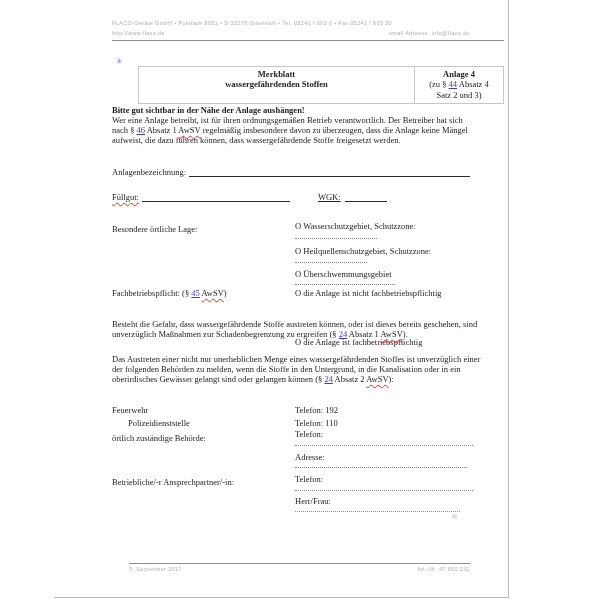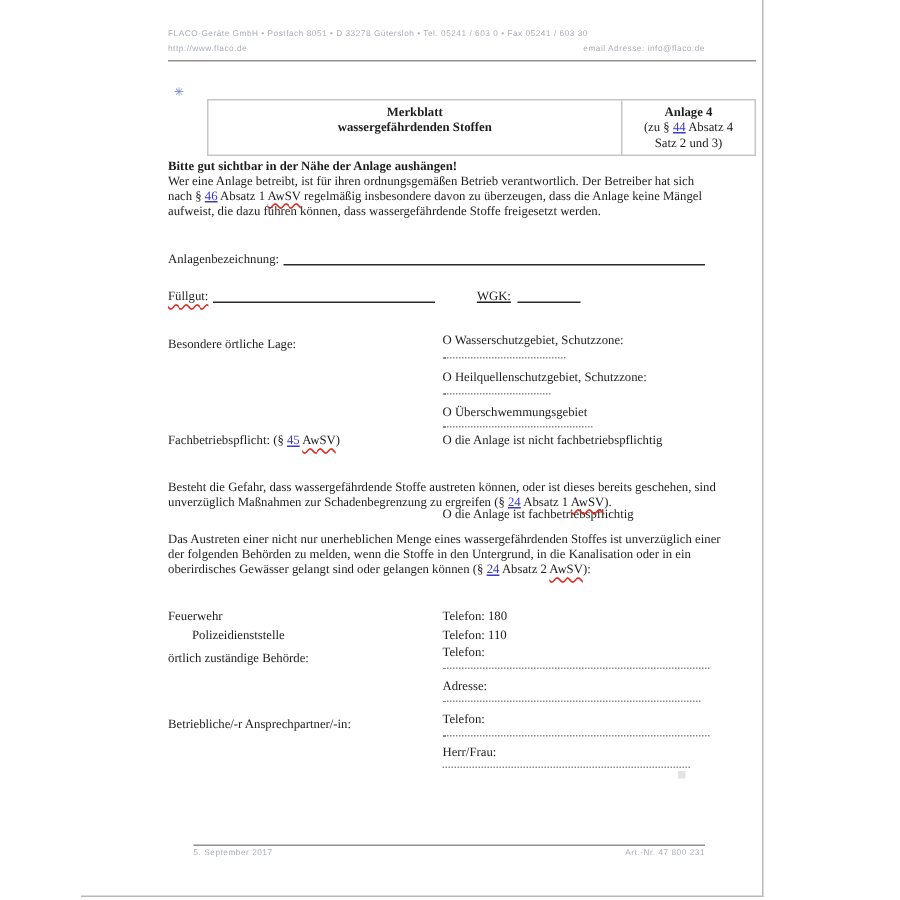--- a/index.html
+++ b/index.html
@@ -86,21 +86,21 @@
   <div class="abs body-text" style="left:112px; top:288px;"><span>Fachbetriebspflicht: (§ </span><span class="link">45</span><span> </span><span class="sp">AwSV</span><span>)</span></div>
 
   <div class="abs body-text" style="left:295px; top:288px;"><span>O</span> <span>die Anlage ist nicht fachbetriebspflichtig</span></div>
   <div class="abs body-text" style="left:295px; top:289px;margin-top:48px;"><span>O</span> <span>die Anlage ist fachbetriebspflichtig</span></div>
 
   <div class="abs body-text" style="left:112px; top:319px; width:372px;"><span>Besteht die Gefahr, dass wassergefährdende Stoffe austreten können, oder ist dieses bereits geschehen, sind unverzüglich Maßnahmen zur Schadenbegrenzung zu ergreifen (§ </span><span class="link">24</span><span> Absatz 1 </span><span class="sp">AwSV</span><span>).</span></div>
 
   <div class="abs body-text" style="left:112px; top:354px; width:372px;"><span>Das Austreten einer nicht nur unerheblichen Menge eines wassergefährdenden Stoffes ist unverzüglich einer der folgenden Behörden zu melden, wenn die Stoffe in den Untergrund, in die Kanalisation oder in ein oberirdisches Gewässer gelangt sind oder gelangen können (§ </span><span class="link">24</span><span> Absatz 2 </span><span class="sp">AwSV</span><span>):</span></div>
 
   <div class="abs body-text" style="left:112px; top:405px;text-align:center;">Feuerwehr</div>
-  <div class="abs body-text" style="left:295px; top:405px;">Telefon: 180</div>
+  <div class="abs body-text" style="left:295px; top:405px;">Telefon: 192</div>
 
   <div class="abs body-text" style="left:128px; top:418px;">Polizeidienststelle</div>
   <div class="abs body-text" style="left:295px; top:418px;">Telefon: 110</div>
 
   <div class="abs body-text" style="left:112px; top:433px;">örtlich zuständige Behörde:</div>
   <div class="abs body-text" style="left:295px; top:429px;">Telefon:</div>
   <div class="abs dotted" style="left:295px; top:445px; width:178px;"></div>
   <div class="abs body-text" style="left:295px; top:452px;">Adresse:</div>
   <div class="abs dotted" style="left:295px; top:467px; width:172px;"></div>
 

